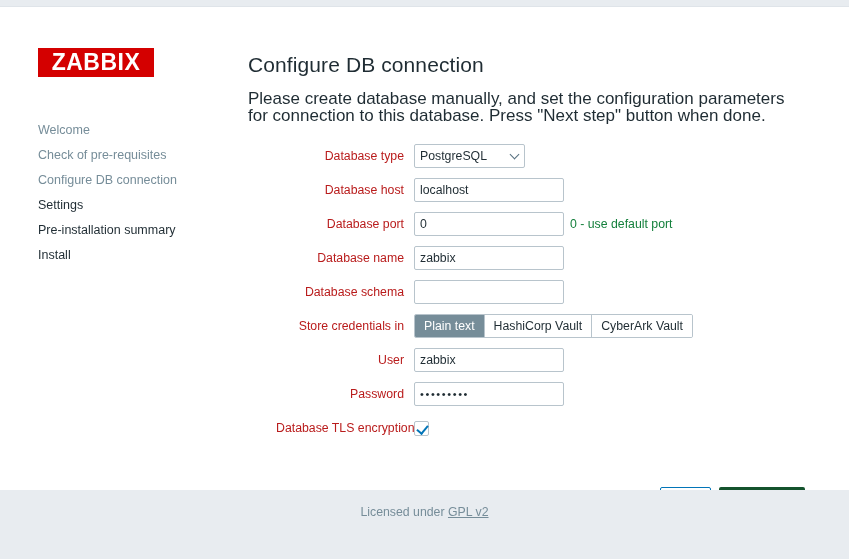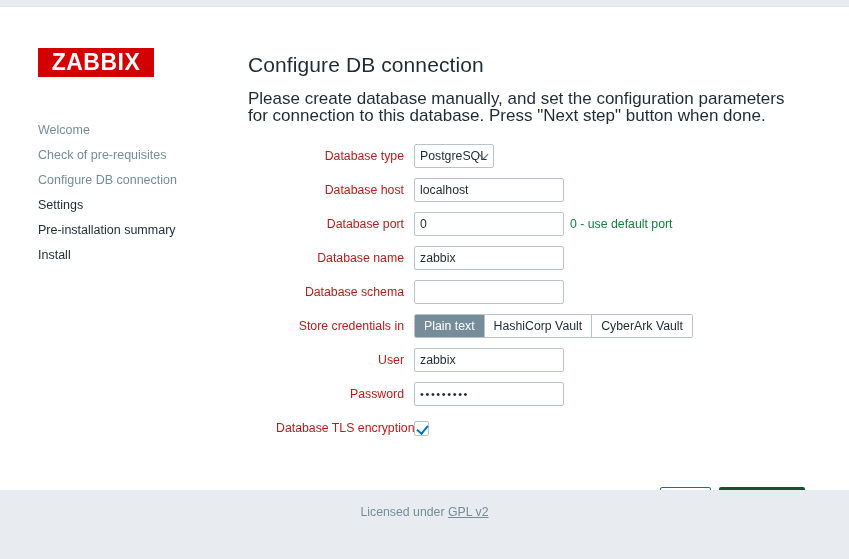--- a/index.html
+++ b/index.html
@@ -103,21 +103,21 @@
     font-size: 12.3px;
     color: #1f2c33;
     padding: 0 5px;
     font-family: "Liberation Sans", sans-serif;
     outline: none;
   }
   input.txt.pw { letter-spacing: 1.6px; font-size: 11px; }
 
   .sel {
     position: relative;
-    width: 80px;
+    width: 111px;
     display: flex;
     align-items: center;
     cursor: pointer;
     padding-right: 18px;
   }
   .sel .sel-val {
     font-size: 12.3px;
     color: #1f2c33;
     white-space: nowrap;
   }

